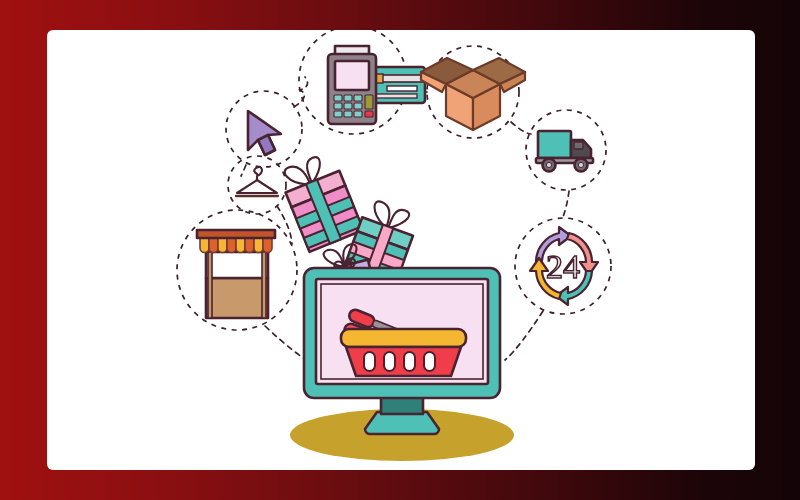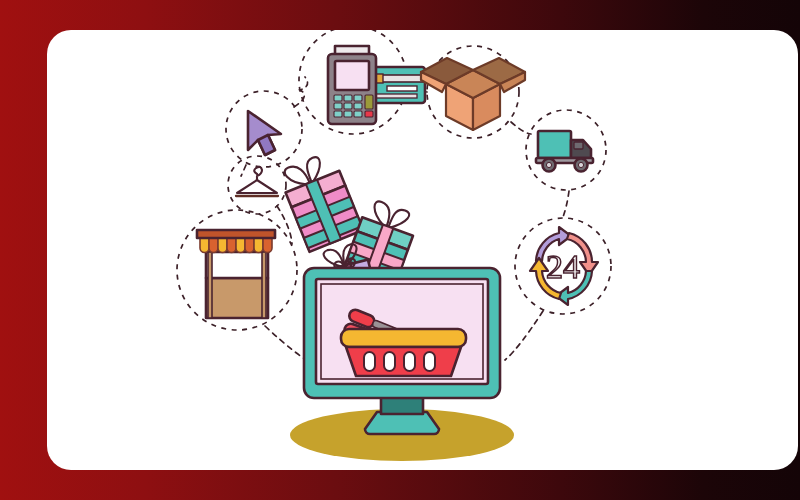--- a/index.html
+++ b/index.html
@@ -16,22 +16,21 @@
     height: 500px;
     background: linear-gradient(90deg, #a01010 0%, #8e0f11 18%, #6b0d10 42%, #3d080c 70%, #1c0508 88%, #140407 100%);
   }
   #card {
     position: absolute;
     left: 47px;
     top: 30px;
     width: 708px;
     height: 440px;
     background: #ffffff;
-    border-radius: 24px;
-    padding-left: 43px;
+    border-radius: 6px;
   }
   #art {
     position: absolute;
     left: 0;
     top: 0;
     width: 708px;
     height: 440px;
   }
   svg { display: block; }
 </style>

